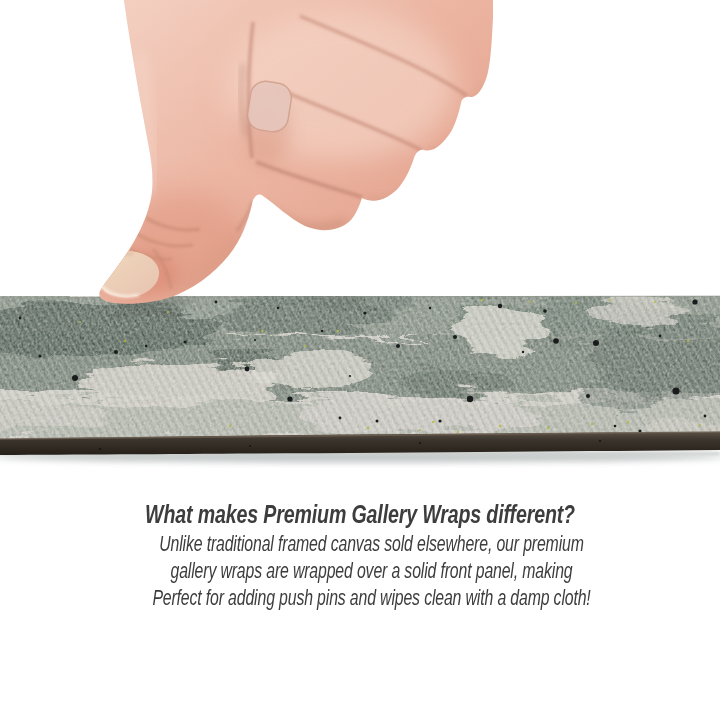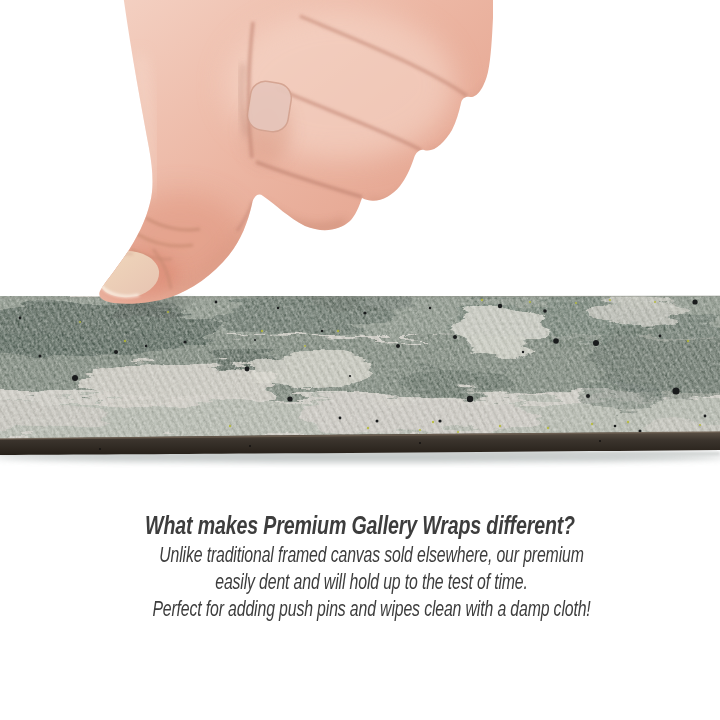--- a/index.html
+++ b/index.html
@@ -1,18 +1,18 @@
 <!DOCTYPE html>
 <html><head>
 <meta charset="utf-8">
 <style>
   html,body{margin:0;padding:0;background:#ffffff;}
   .stage{position:relative;width:720px;height:720px;background:#ffffff;overflow:hidden;font-family:"Liberation Sans",sans-serif;}
   .photo{position:absolute;left:0;top:0;width:720px;height:720px;display:block;}
-  .caption{position:absolute;top:510px;left:0;width:720px;text-align:center;font-style:italic;color:#3d3d3d;}
+  .caption{position:absolute;top:499px;left:0;width:720px;text-align:center;font-style:italic;color:#3d3d3d;}
   .h-line{height:32px;}
   .h-line span{display:inline-block;width:100%;font-size:26.5px;font-weight:700;transform:scaleX(.74);transform-origin:50% 50%;letter-spacing:-0.2px;white-space:nowrap;}
   .b-line{height:27.2px;margin-left:23px;}
   .b-line span{display:inline-block;width:100%;font-size:22px;font-weight:400;transform:scaleX(.72);transform-origin:50% 50%;letter-spacing:-0.2px;white-space:nowrap;}
 </style>
 </head>
 <body>
 
 <div class="stage">
 
@@ -221,17 +221,17 @@
           <path d="M100,284 C106,294 122,299 139,295" stroke="#fdf3e9" stroke-width="2.5" fill="none" filter="url(#b2)" opacity="0.95"></path>
           <path d="M103,262 C110,256 122,253 133,254" stroke="#d6ab97" stroke-width="2" fill="none" filter="url(#b2)" opacity="0.7"></path>
         </g>
       </g>
     </g>
   </svg>
 
   <div class="caption">
     <div class="h-line"><span>What makes Premium Gallery Wraps different?</span></div>
     <div class="b-line"><span>Unlike traditional framed canvas sold elsewhere, our premium</span></div>
-    <div class="b-line"><span>easily dent and will hold up to the test of time.</span></div>
+    <div class="b-line"><span>gallery wraps are wrapped over a solid front panel, making</span></div>
     <div class="b-line"><span>Perfect for adding push pins and wipes clean with a damp cloth!</span></div>
   </div>
 
 </div>
 
 </body></html>

